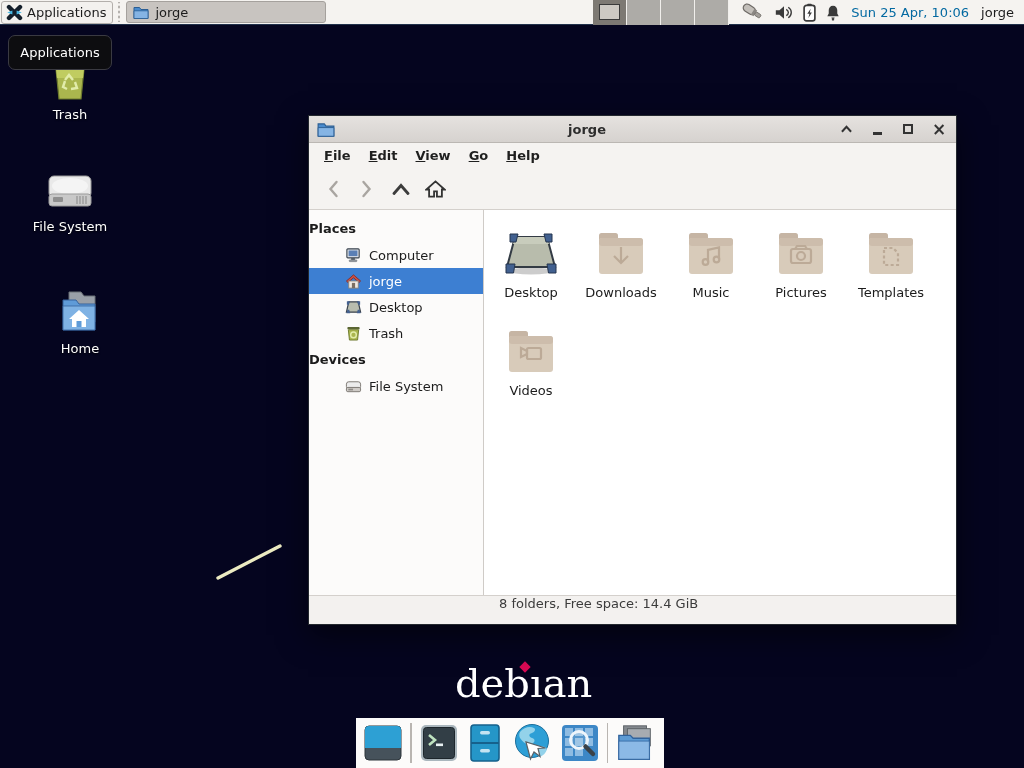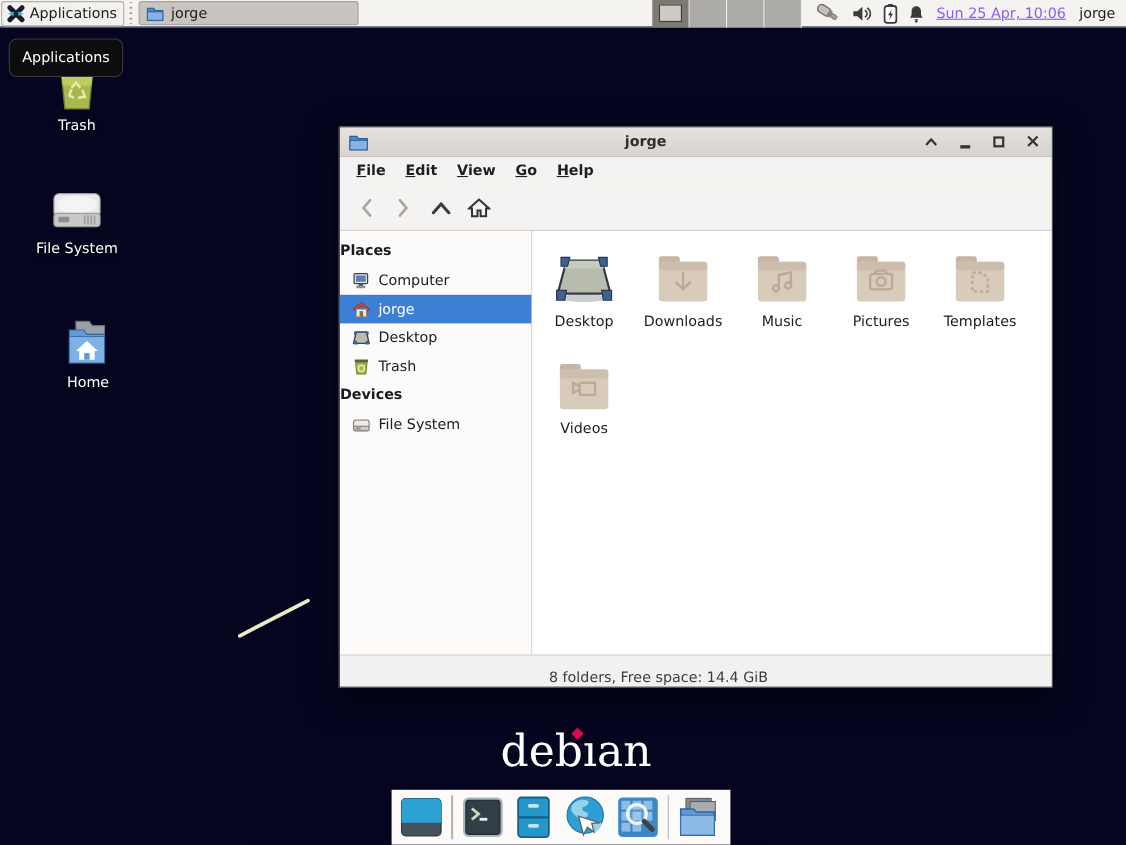--- a/index.html
+++ b/index.html
@@ -30,21 +30,21 @@
     display:flex; align-items:center; gap:6px;
     background:#c8c4c0; border:1px solid #a5a19d; border-radius:3px;
   }
   .panel-spacer { flex:1; }
   .pager { display:flex; height:25px; }
   .pager .ws { width:34px; height:25px; background:#adaba7; border-right:1px solid #f1efec; position:relative; }
   .pager .ws.active { background:#7d7973; }
   .pager .ws .mini-win { position:absolute; left:6px; top:4px; width:21px; height:16px;
     background:#cdc9c3; border:1.5px solid #3a3a3a; }
   .tray { display:flex; align-items:center; gap:9px; margin:0 10px 0 12px; }
-  .clock { color:#8b5cf6; white-space:nowrap;text-decoration:underline; }
+  .clock { color:#0369a1; white-space:nowrap; }
   .panel-user { margin:0 10px 0 12px; }
   
   .tooltip {
     position:absolute; left:8px; top:35px; width:104px; height:35px; z-index:60;
     background:#0d0d10; border:1px solid #3a3a42; border-radius:7px;
     color:#fff; display:flex; align-items:center; justify-content:center;
   }
   
   .desk-icon { position:absolute; width:96px; display:flex; flex-direction:column; align-items:center; z-index:5; }
   .desk-icon .lbl { color:#fff; margin-top:5px; text-shadow:0 1px 2px #000; }
@@ -77,29 +77,29 @@
   .toolbar { height:42px; background:#f5f3f1; border-bottom:1px solid #d4d0cc;
     display:flex; align-items:center; padding:0 8px; gap:2px; }
   .tool-btn { width:32px; height:30px; display:flex; align-items:center; justify-content:center; border-radius:3px; }
   .pathbar { flex:1; height:31px; margin-left:6px; background:#fff;
     border:1px solid #b4b0ac; border-radius:9px;
     display:flex; align-items:center; padding:0 8px; gap:7px; }
   .pathbar .path-text { flex:1; color:#171717; }
   .win-body { flex:1; display:flex; min-height:0; }
   .sidebar { width:175px; background:#fcfbfa; border-right:1px solid #cfcbc7; padding-top:5px; }
   .side-header { height:27px; display:flex; align-items:center; font-weight:bold; }
-  .side-item { height:26px; display:flex; align-items:center; gap:7px; padding-left:11px; }
+  .side-item { height:26px; display:flex; align-items:center; gap:7px; padding-left:36px; }
   .side-item.selected { background:var(--selection_blue,#3d7fd2); color:#fff; }
   .files { flex:1; background:#fff; display:flex; flex-wrap:wrap;
     align-content:flex-start; padding:14px 0 0 2px; }
   .file-cell { width:90px; height:98px; display:flex; flex-direction:column; align-items:center; padding-top:2px; }
   .file-cell .ficon { height:56px; display:flex; align-items:center; justify-content:center; }
   .file-cell .flbl { margin-top:3px; color:#1c1c1c; }
   .statusbar { height:29px; background:#f3f1ef; border-top:1px solid #d4d0cc;
-    display:flex; align-items:flex-end; }
+    display:flex; align-items:flex-start; }
   .statusbar .sb-text { margin-left:190px; color:#3c3c3c; }
   svg { display:block; }
 </style>
 </head>
 <body>
 
 <div class="panel">
   <div class="apps-btn">
     <span>
       <svg width="17" height="17" viewBox="0 0 20 20">

